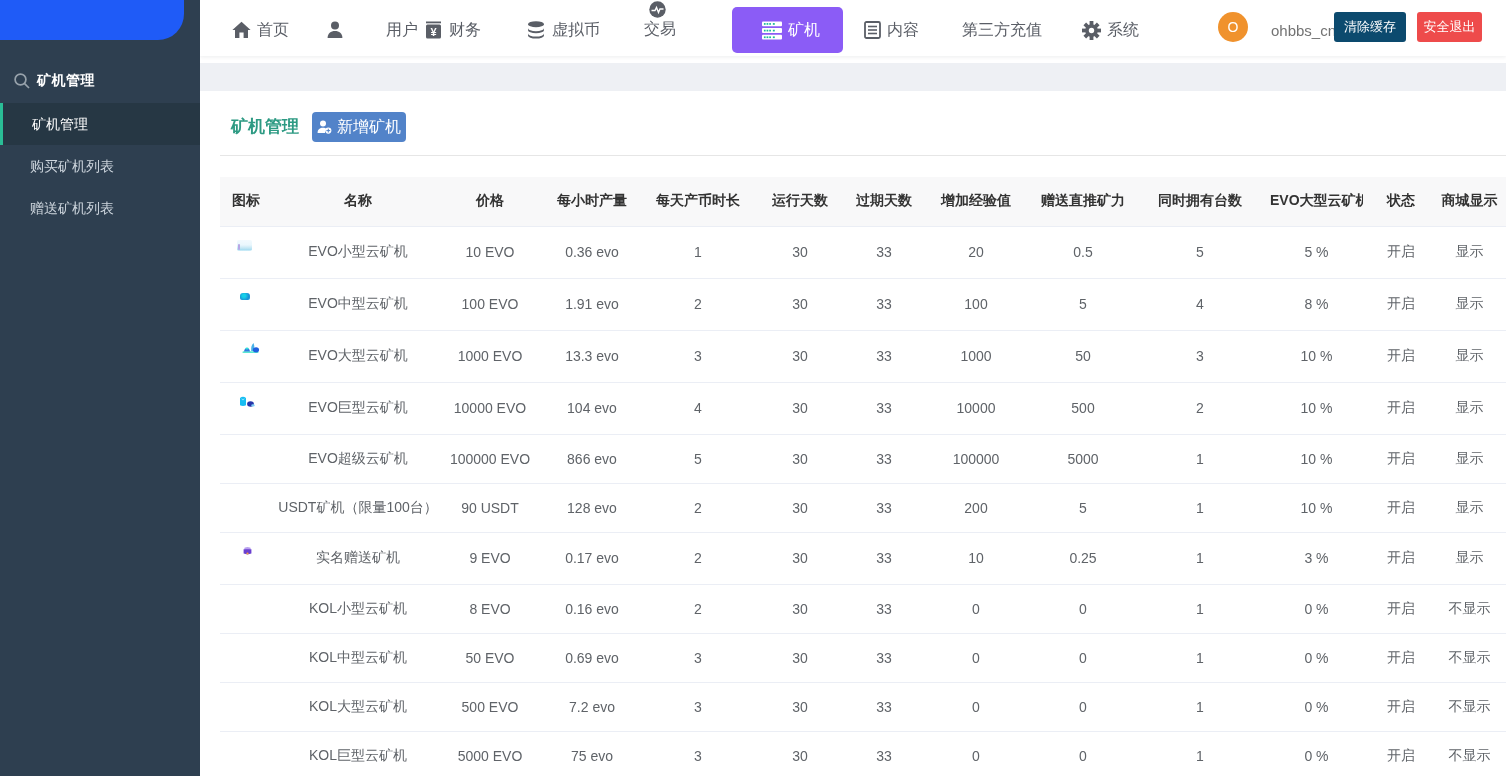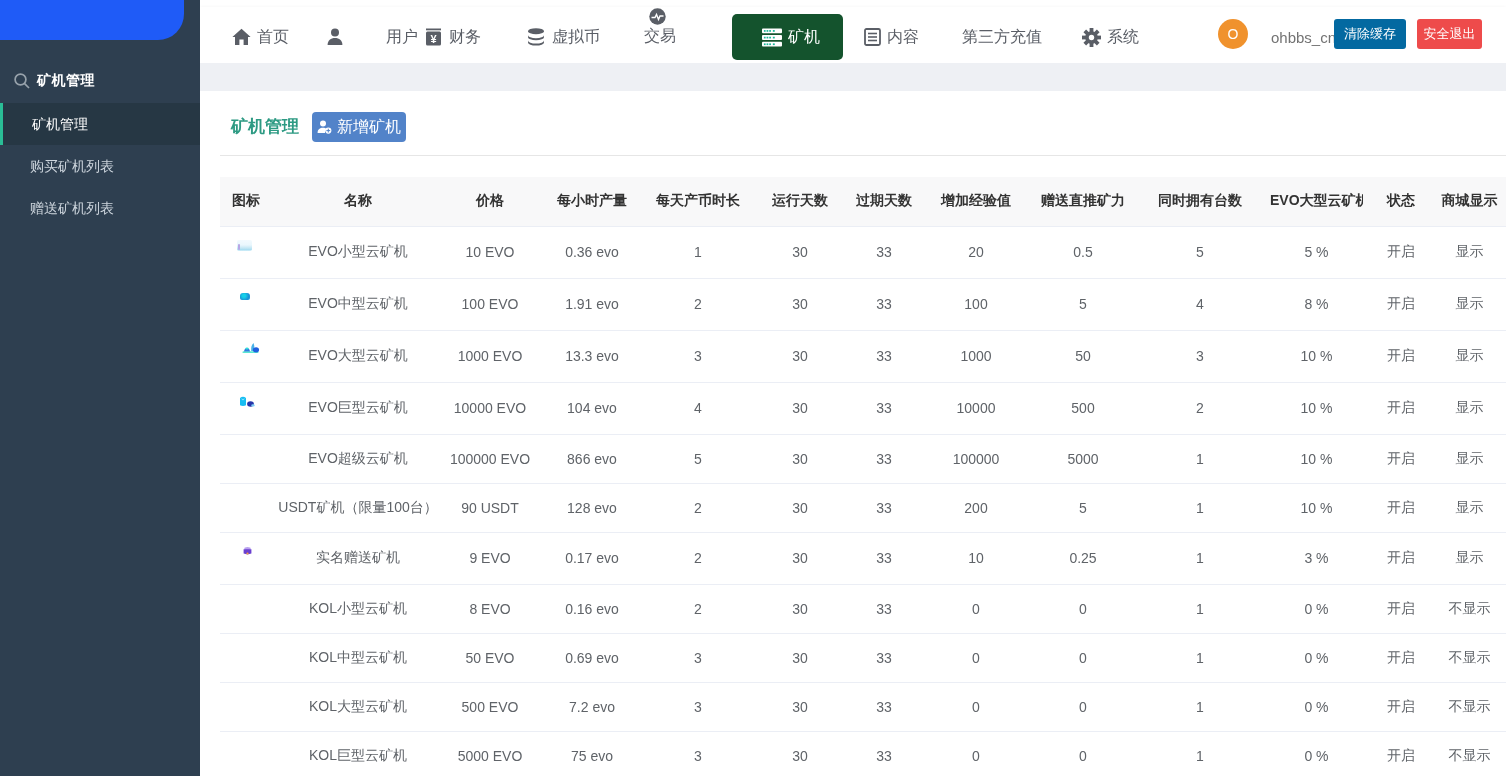--- a/index.html
+++ b/index.html
@@ -7,29 +7,29 @@
   font-family:"Liberation Sans", sans-serif; }
 
 #sidebar { position:absolute; left:0; top:0; width:200px; height:776px; background:#2e3f50; z-index:10; }
 #bluecap { position:absolute; left:0; top:0; width:184px; height:40px; background:#1f5bf7; border-radius:0 0 26px 0; }
 #sbhead { position:absolute; left:0; top:69px; width:200px; height:34px; color:#fff; }
 #sbhead .mag { position:absolute; left:13px; top:3px; }
 #sbhead .t { position:absolute; left:37px; top:3px; font-size:14px; font-weight:bold; letter-spacing:0.5px;}
 .menuitem { position:absolute; left:0; width:200px; height:42px; line-height:42px; color:#cdd5dd; font-size:14px; padding-left:30px; }
 .menuitem.active { background:#263744; color:#fff; border-left:3px solid #2abd96; padding-left:29px; }
 
-#navbar { position:absolute; left:200px; top:7px; width:1306px; height:56px; background:#fff; box-shadow:0 1px 4px rgba(0,21,41,.08); }
+#navbar { position:absolute; left:200px; top:0; width:1306px; height:56px; background:#fff; box-shadow:0 1px 4px rgba(0,21,41,.08); }
 .nav-item { position:absolute; top:0; height:60px; display:flex; align-items:center; color:#5a5e66; font-size:16px; }
 .nav-item svg { margin-right:6px; }
-#mj-btn { position:absolute; left:532px; top:7px; width:111px; height:46px; background:#14532d; border-radius:5px; color:#fff; font-size:16px; display:flex; align-items:center; justify-content:center; }
+#mj-btn { position:absolute; left:532px; top:7px; width:111px; height:46px; background:#8b5cf6; border-radius:5px; color:#fff; font-size:16px; display:flex; align-items:center; justify-content:center; }
 #mj-btn svg { margin-left:7px; margin-right:6px; }
 .avatar { position:absolute; left:1018px; top:12px; width:30px; height:30px; border-radius:50%; background:#f0922d; color:#fff; font-size:14px; text-align:center; line-height:30px; }
 #uname { position:absolute; left:1057px; top:0; height:60px; display:flex; align-items:center; color:#737373; font-size:15px;margin-left:14px; }
 .tbtn { position:absolute; top:12px; height:30px; border-radius:3px; color:#fff; font-size:13px; display:flex; align-items:center; justify-content:center; }
-#btn-clear { left:1134px; width:72px; background:#0369a1; }
+#btn-clear { left:1134px; width:72px; background:#0c4a6e; }
 #btn-exit { left:1217px; width:65px; background:#ee4b4b; }
 
 #strip { position:absolute; left:200px; top:63px; width:1306px; height:28px; background:#eef0f4; }
 
 #content { position:absolute; left:200px; top:91px; width:1306px; height:685px; background:#fff; }
 #title { position:absolute; left:31px; top:24px; font-size:17px; font-weight:bold; color:#2d9a83; }
 #addbtn { position:absolute; left:112px; top:21px; width:94px; height:30px; background:#5283c9; border-radius:4px; color:#fff; font-size:16px; display:flex; align-items:center; justify-content:center; }
 #addbtn svg { margin-right:5px; }
 #divider { position:absolute; left:20px; top:64px; width:1286px; height:0; border-top:1px solid #e6e6e6; }
 

